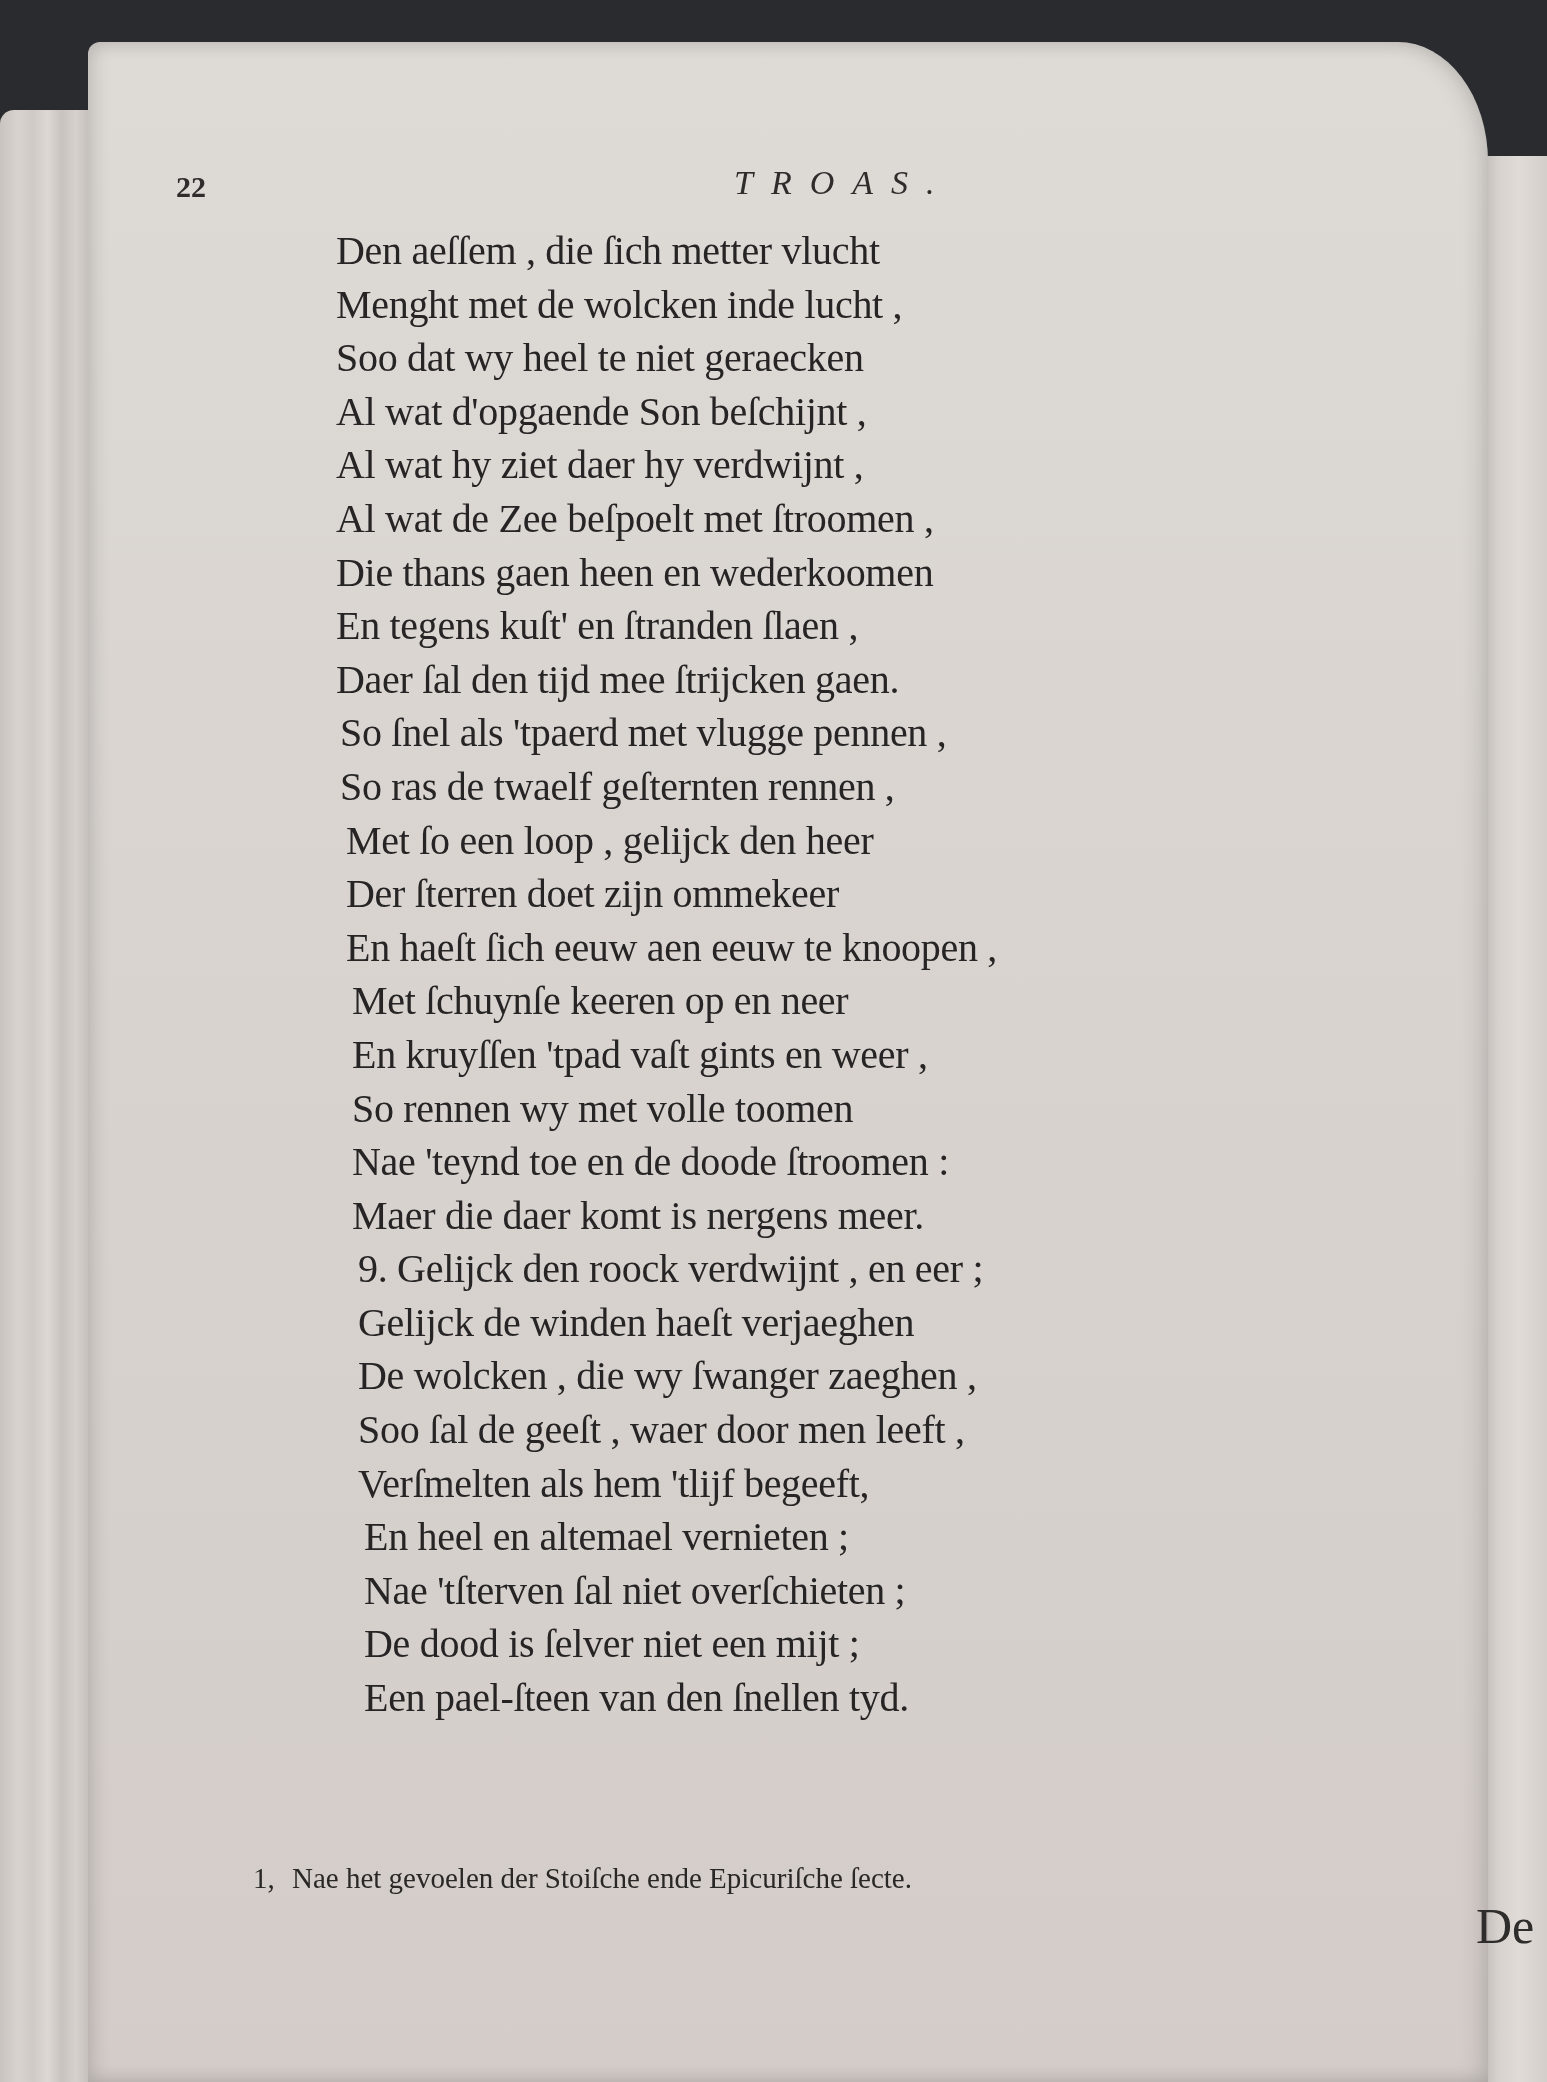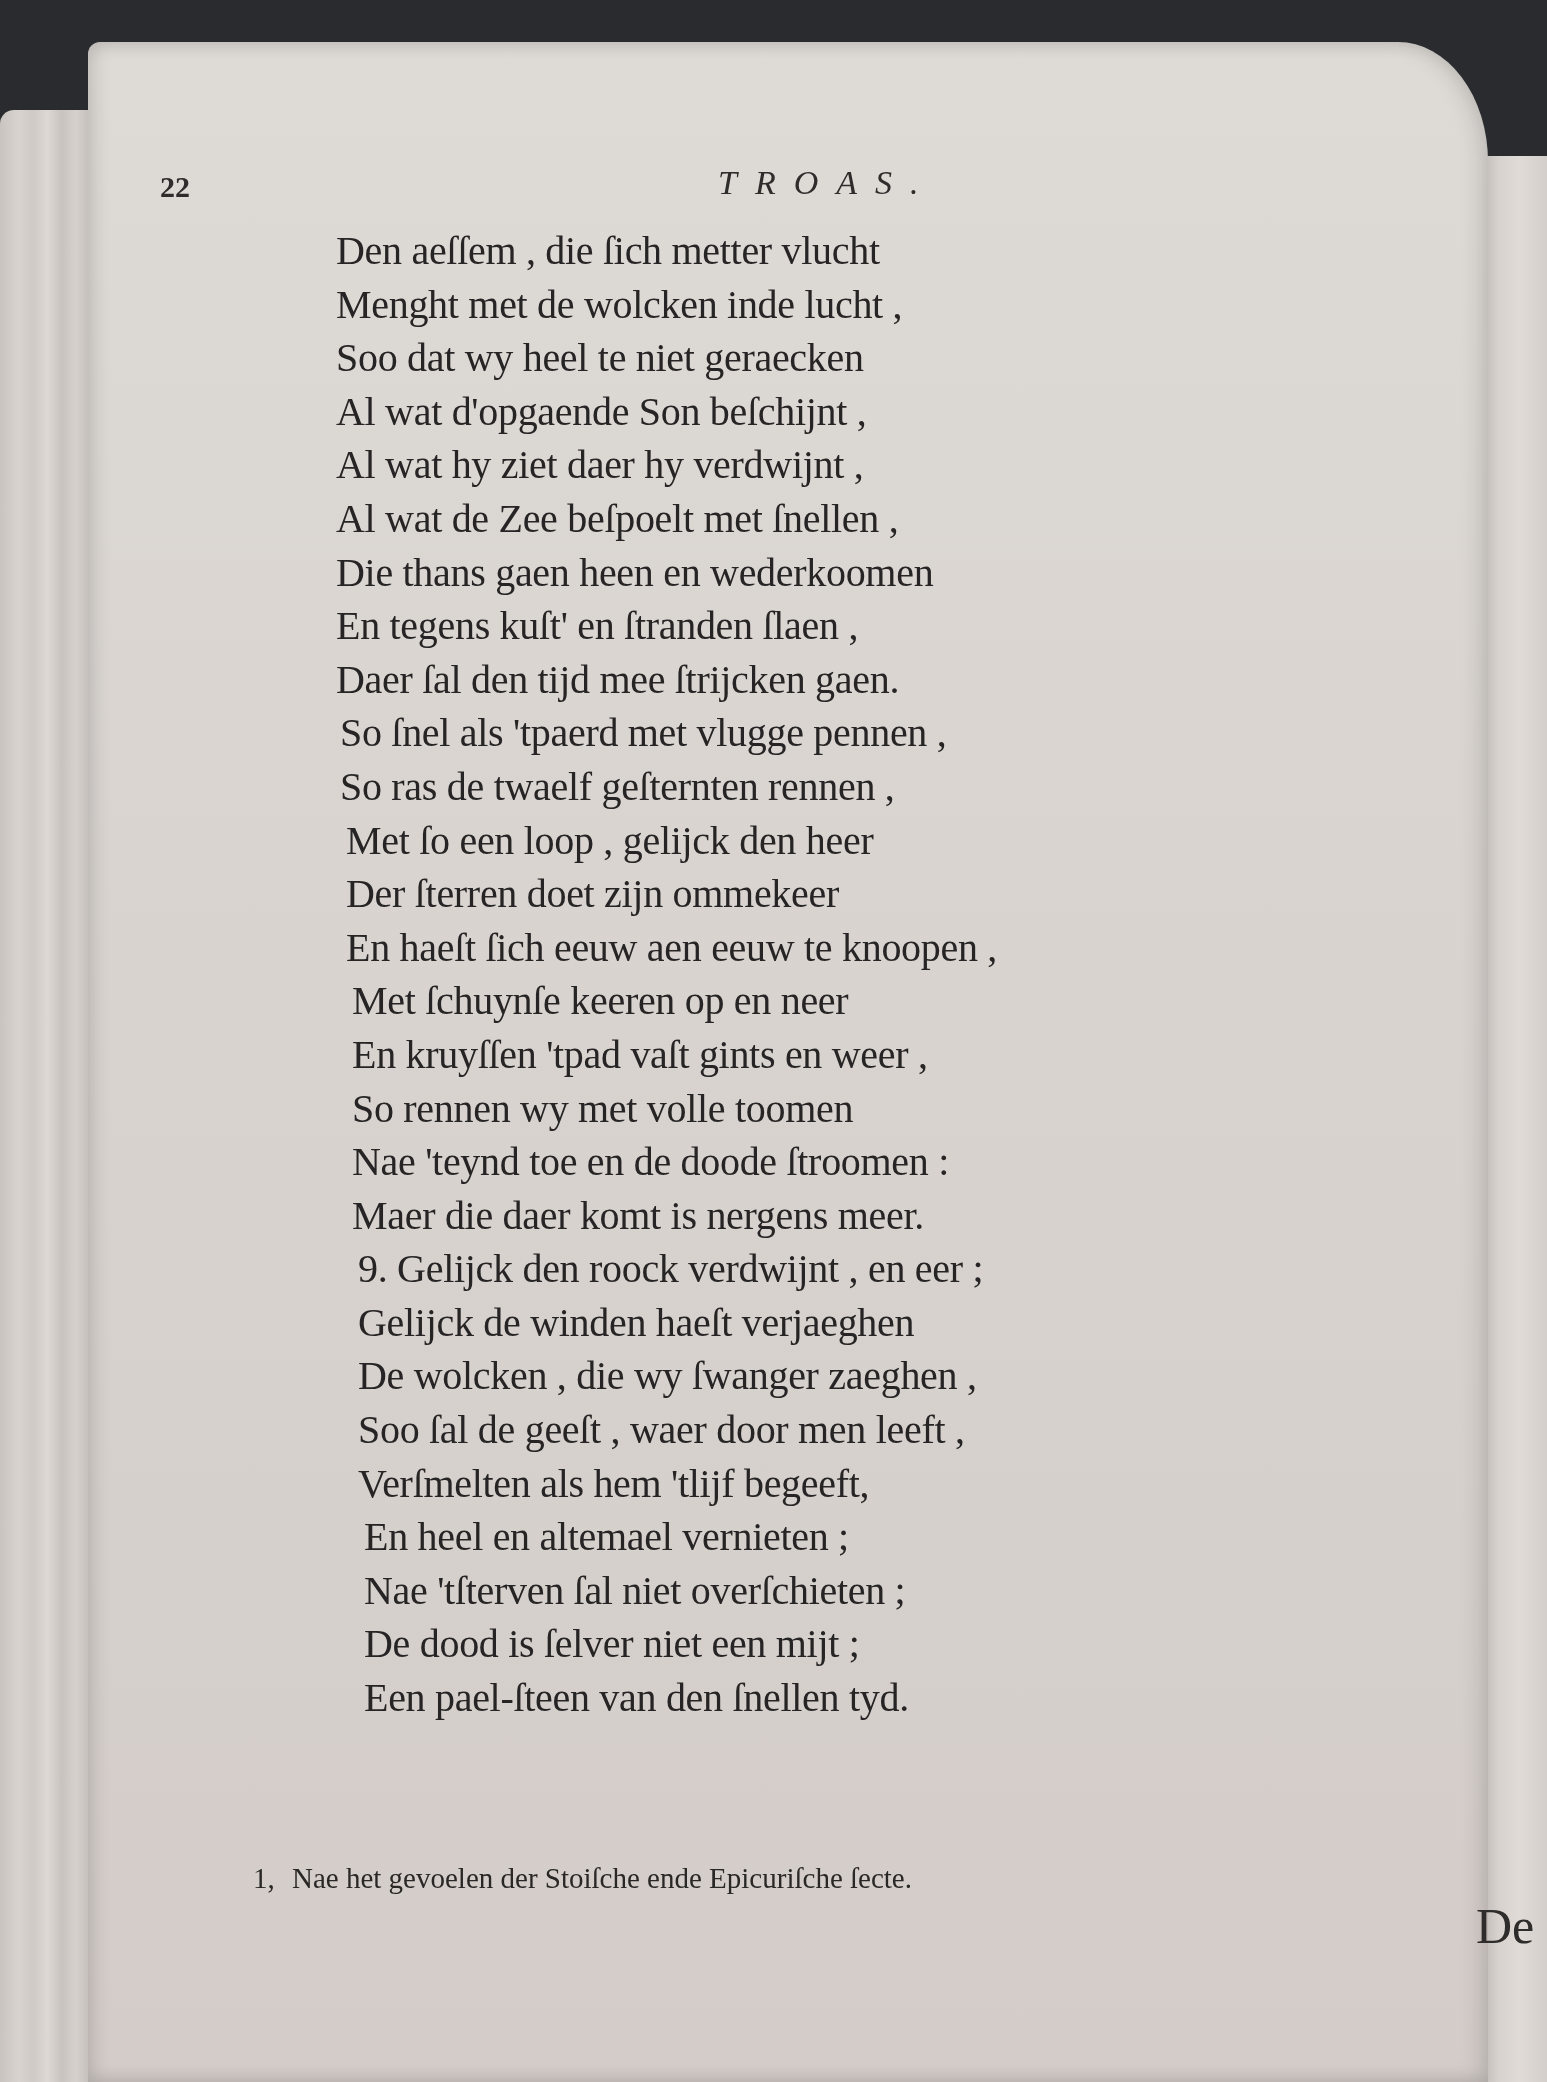--- a/index.html
+++ b/index.html
@@ -17,21 +17,21 @@
     position:absolute; left:1478px; top:156px; width:69px; height:1926px;
     background:linear-gradient(90deg,#b9b4af 0%,#d7d2cd 30%,#e0dbd6 60%,#d3cec9 100%);
   }
   .page {
     position:absolute; left:88px; top:42px; width:1400px; height:2040px;
     background:linear-gradient(180deg,#dedad6 0%,#d9d4d0 40%,#d6d0cc 75%,#d3ccc8 100%);
     border-top-left-radius:12px;
     border-top-right-radius:90px 120px;
     box-shadow: inset 6px 0 18px rgba(0,0,0,0.12), inset -10px 0 20px rgba(0,0,0,0.10);
   }
-  .running-head { position:absolute; top:118px; left:0; width:100%; height:50px; }
+  .running-head { position:absolute; top:118px; left:16px; width:100%; height:50px; }
   .page-number {
     position:absolute; left:72px; top:10px;
     font-family:"Liberation Serif", serif; font-weight:bold; font-size:30px; color:#2f2d2c;
   }
   .running-title {
     position:absolute; left:630px; top:4px;
     font-family:"Liberation Serif", serif; font-style:italic; font-size:34px; letter-spacing:18px; color:#2f2d2c;
   }
   .verse {
     position:absolute; left:248px; top:182px; width:1000px; margin:0; padding:0; list-style:none;
@@ -66,21 +66,21 @@
     <span class="page-number">22</span>
     <span class="running-title">TROAS.</span>
   </div>
 
   <ul class="verse">
     <li class="i0">Den aeſſem , die ſich metter vlucht</li>
     <li class="i0">Menght met de wolcken inde lucht ,</li>
     <li class="i0">Soo dat wy heel te niet geraecken</li>
     <li class="i0">Al wat d'opgaende Son beſchijnt ,</li>
     <li class="i0">Al wat hy ziet daer hy verdwijnt ,</li>
-    <li class="i0">Al wat de Zee beſpoelt met ſnellen ,</li>
+    <li class="i0">Al wat de Zee beſpoelt met ſtroomen ,</li>
     <li class="i0">Die thans gaen heen en wederkoomen</li>
     <li class="i0">En tegens kuſt' en ſtranden ſlaen ,</li>
     <li class="i0">Daer ſal den tijd mee ſtrijcken gaen.</li>
     <li class="i1">So ſnel als 'tpaerd met vlugge pennen ,</li>
     <li class="i1">So ras de twaelf geſternten rennen ,</li>
     <li class="i2">Met ſo een loop , gelijck den heer</li>
     <li class="i2">Der ſterren doet zijn ommekeer</li>
     <li class="i2">En haeſt ſich eeuw aen eeuw te knoopen ,</li>
     <li class="i3">Met ſchuynſe keeren op en neer</li>
     <li class="i3">En kruyſſen 'tpad vaſt gints en weer ,</li>

